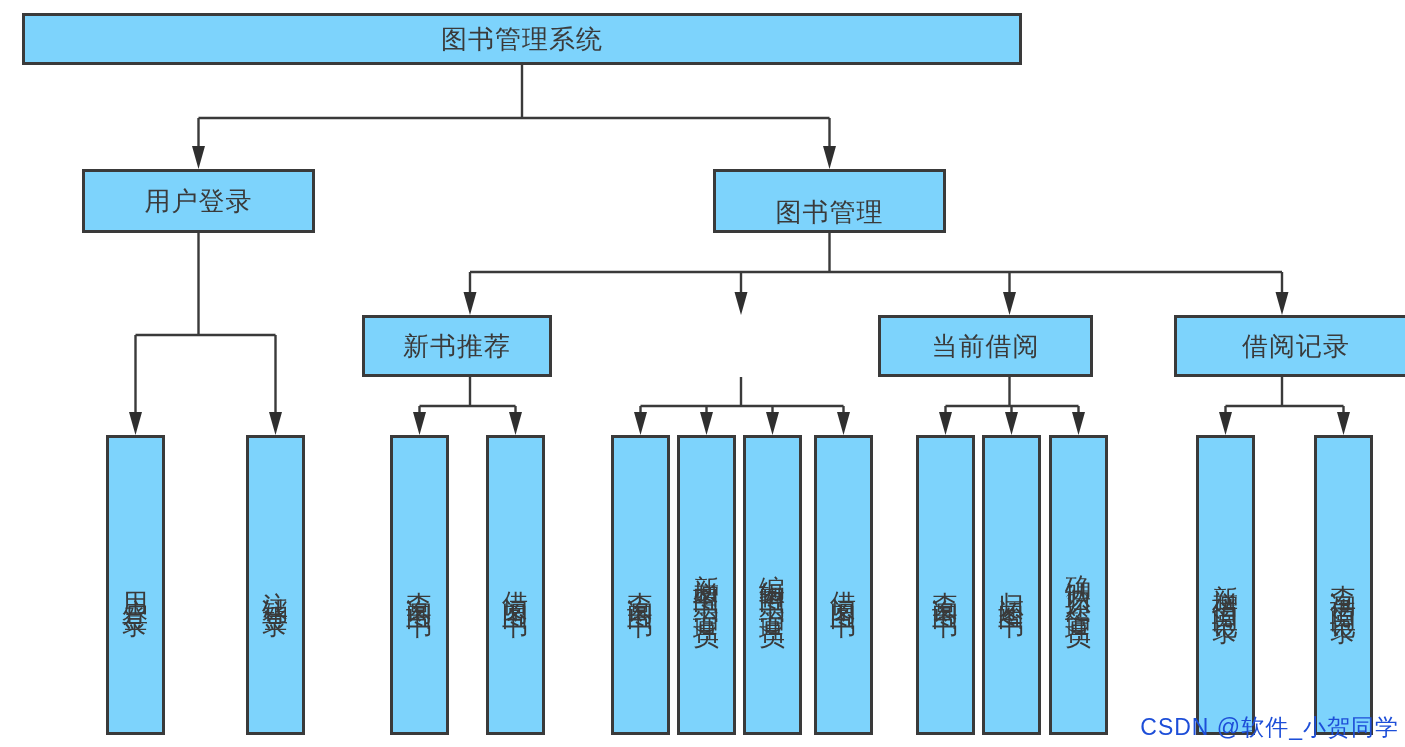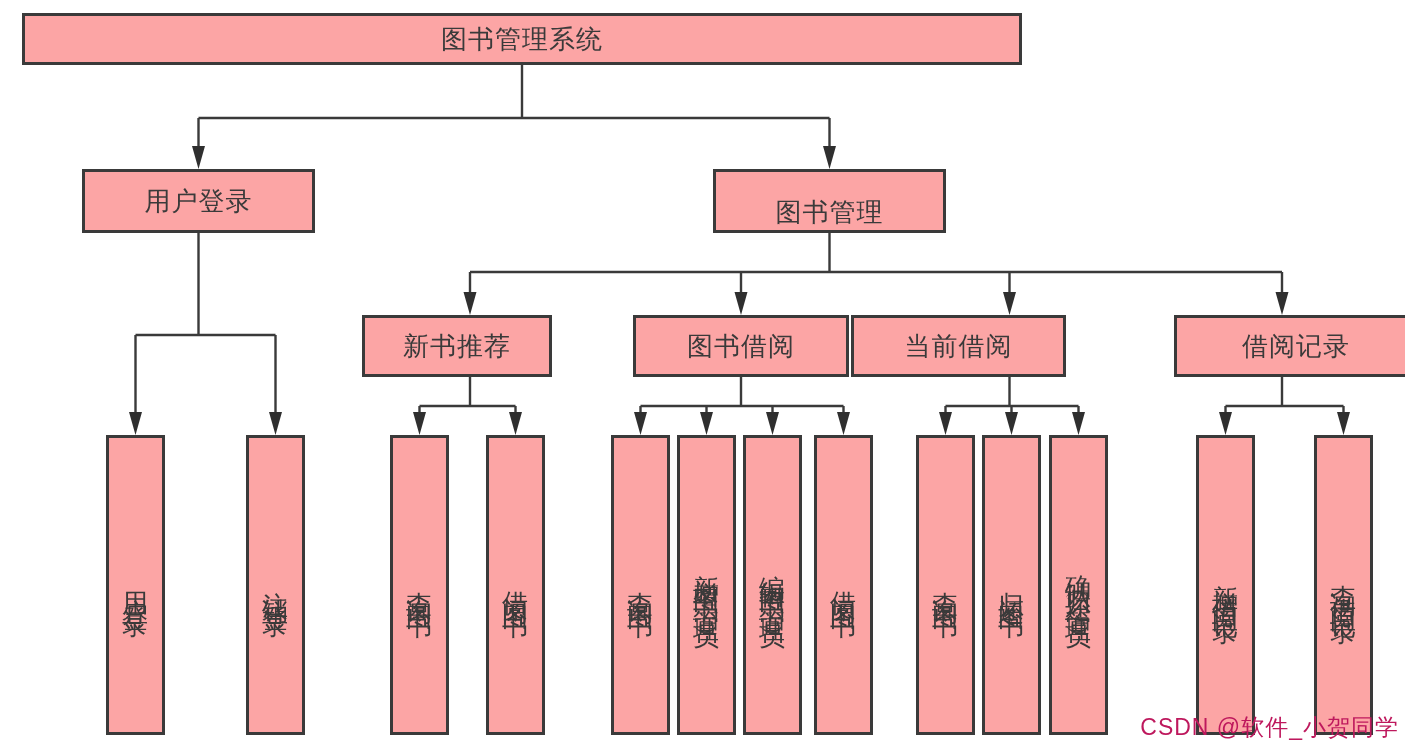--- a/index.html
+++ b/index.html
@@ -9,42 +9,42 @@
     background:#ffffff;
     font-family:"Liberation Sans",sans-serif;
     overflow:hidden;
   }
   .connectors{position:absolute;left:0;top:0;width:1405px;height:747px;z-index:1;}
   .connectors path{stroke:#3a3a3a;stroke-width:2.4;fill:none;}
   .connectors polygon{fill:#2f2f2f;stroke:none;}
   .hbox,.vbox{
     position:absolute;
     box-sizing:border-box;
-    background:#fca5a5;
+    background:#7dd3fc;
     border:3px solid #3a3a3a;
     display:flex;align-items:center;justify-content:center;
     color:#3a3a3a;
     z-index:2;
   }
   .hbox span{font-size:26px;letter-spacing:1px;white-space:nowrap;}
   .vbox span{
     writing-mode:vertical-rl;
     text-orientation:mixed;
     font-size:26px;
     letter-spacing:7px;
     line-height:1;
   }
   .lvl2{top:169px;height:64px;}
   .lvl3{top:315px;height:62px;}
   .vbox{top:435px;height:300px;width:59px;}
   .watermark{
     position:absolute;
     right:6px;bottom:4px;
     font-size:23px;
-    color:#be185d;
+    color:#1d4ed8;
     letter-spacing:1px;
     z-index:5;
     white-space:nowrap;
   }
 </style>
 </head>
 <body>
 
 <div class="canvas">
 
@@ -98,24 +98,21 @@
   <div class="hbox lvl2" style="left:82px;width:233px;">
     <span>用户登录</span>
   </div>
   <div class="hbox lvl2" style="left:713px;width:233px;align-items:flex-end;">
     <span>图书管理</span>
   </div>
 
   <div class="hbox lvl3" style="left:362px;width:190px;">
     <span>新书推荐</span>
   </div>
-  <div class="hbox lvl3" style="left:633px;width:216px;">
-    <span>图书借阅</span>
-  </div>
-  <div class="hbox lvl3" style="left:851px;width:215px;">
+  <div class="hbox lvl3" style="left:878px;width:215px;">
     <span>当前借阅</span>
   </div>
   <div class="hbox lvl3" style="left:1174px;width:244px;">
     <span>借阅记录</span>
   </div>
 
   <div class="vbox" style="left:106px;">
     <span>用户登录</span>
   </div>
   <div class="vbox" style="left:246px;">

